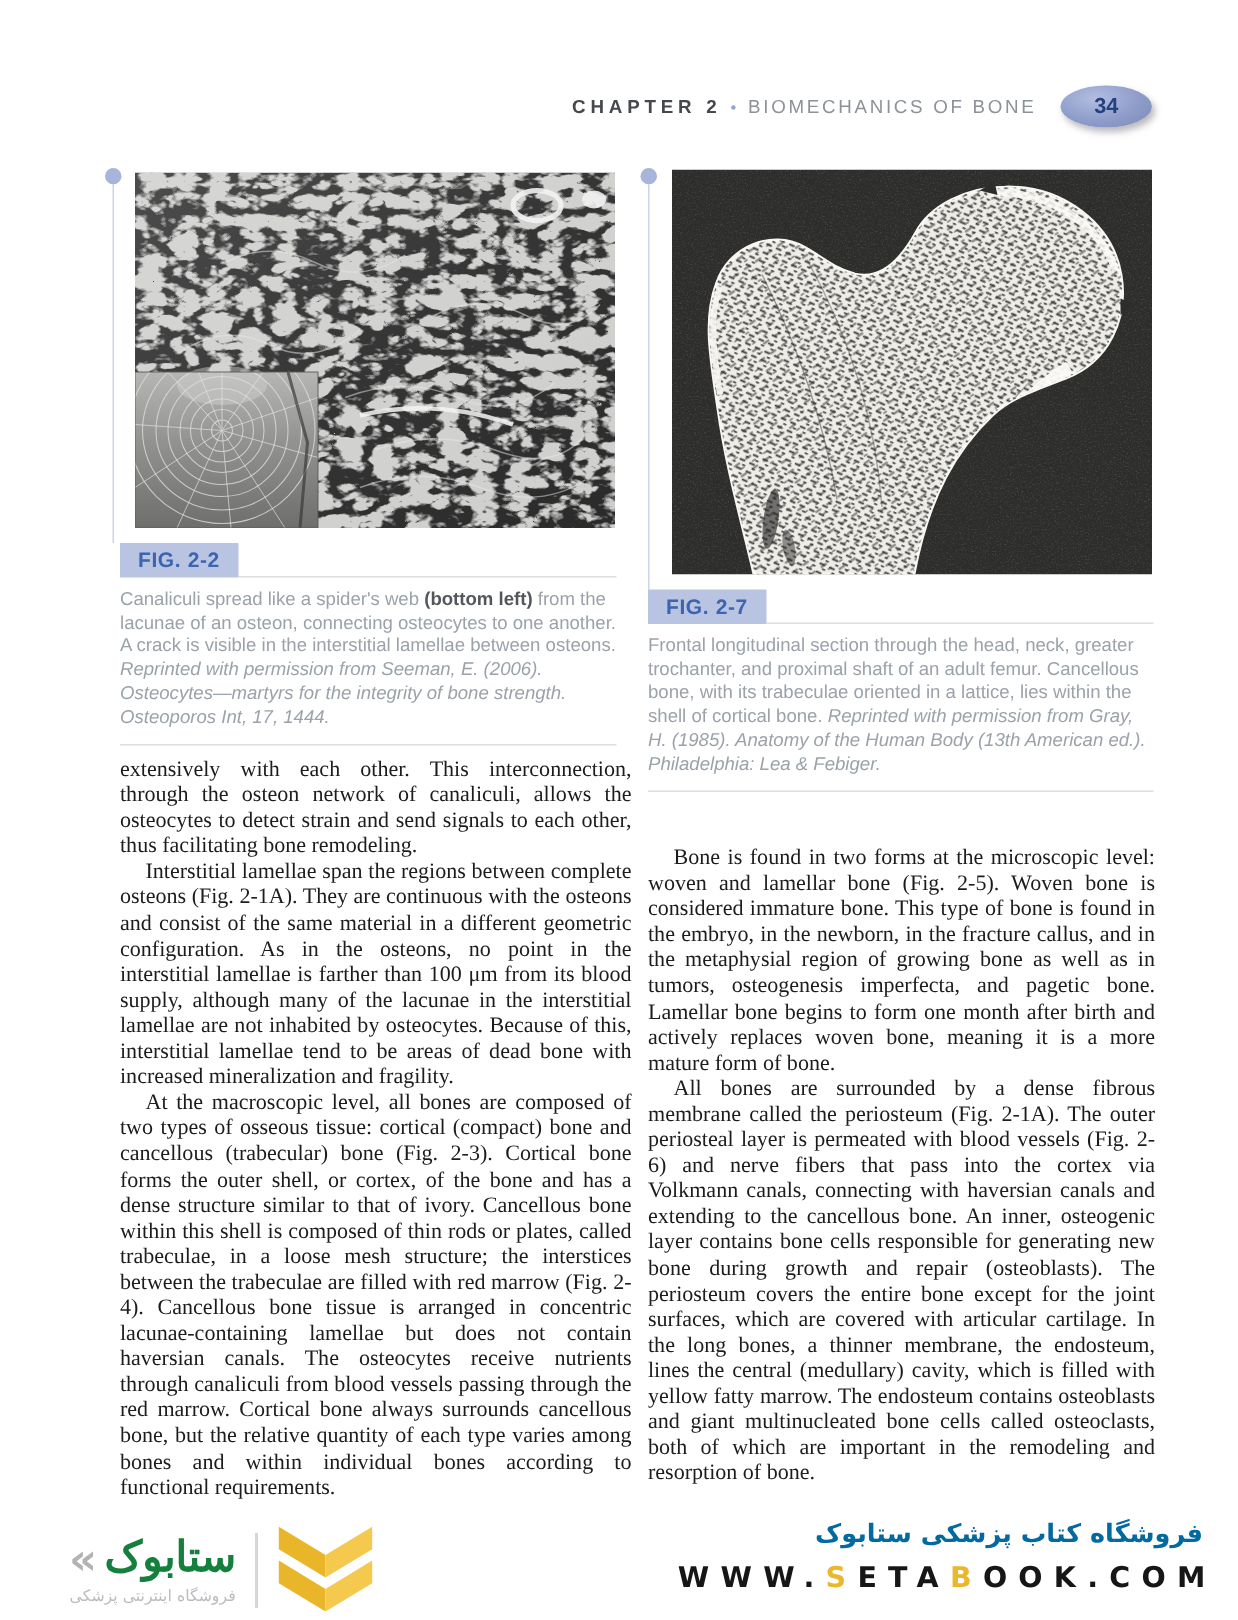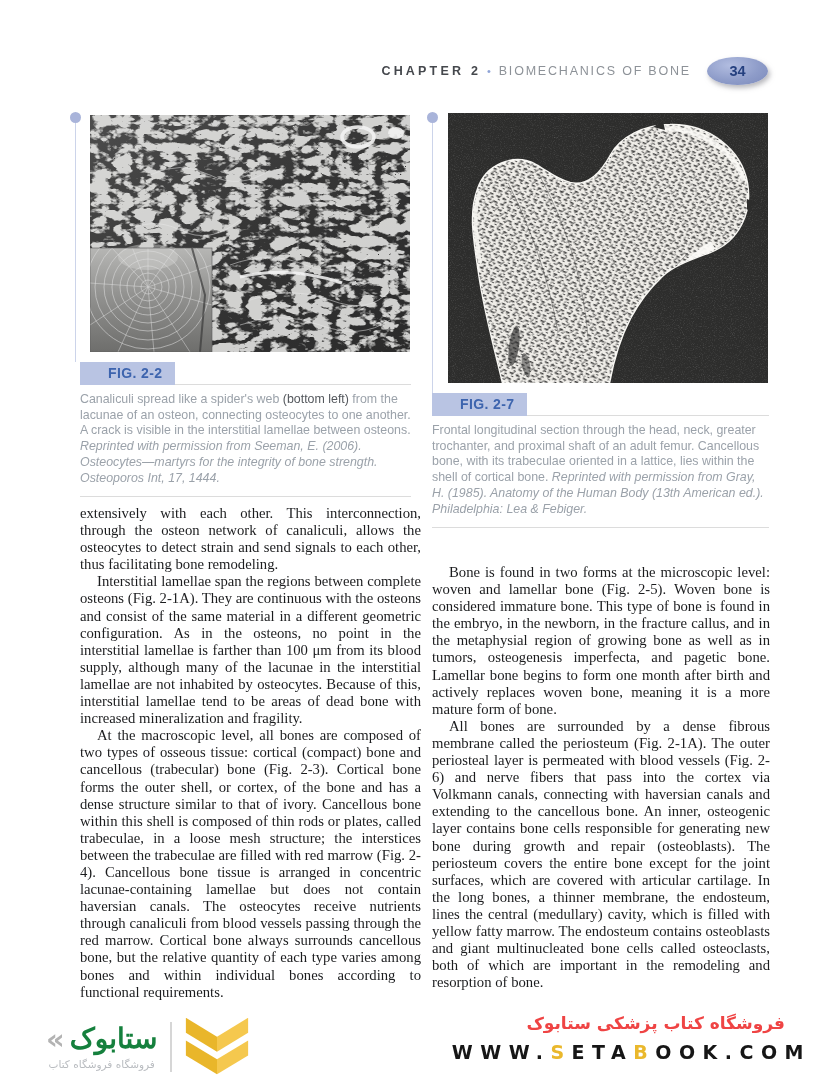--- a/index.html
+++ b/index.html
@@ -19,36 +19,36 @@
   
   .fig-dot{position:absolute;width:11px;height:11px;border-radius:50%;background:#a9b4da;}
   .fig-vline{position:absolute;width:1px;background:#ccd4ea;}
 
   .fig-img{position:absolute;display:block;}
 
   
   .figcap-block{position:absolute;}
   .figlabel-row{display:flex;align-items:flex-end;}
   .figlabel{background:#b9c4e3;color:#3d64ae;font-weight:bold;font-size:14px;
-    letter-spacing:.4px;padding:3px 12px 4px 28px;}
+    letter-spacing:.4px;padding:3px 12px 4px 12px;}
   .figline{flex:1;border-bottom:1.5px solid #dcdcdc;}
   .figcaption{font-size:12.4px;line-height:15.7px;color:#9ba2aa;padding-top:7px;
     padding-bottom:10px;border-bottom:1.5px solid #dcdcdc;text-align:left;}
-  .capbold{font-weight:normal;color:#53575c;}
+  .capbold{font-weight:bold;color:#53575c;}
   .capitalic{font-style:italic;}
 
   
   .bodycol{position:absolute;font-family:"Liberation Serif",serif;font-size:14.7px;
     line-height:17.1px;color:#1b1c1e;text-align:justify;}
   .bodycol p{margin:0;}
   .bodycol p.indent{text-indent:17px;}
 
   
-  .footer-title{position:absolute;top:1013px;right:40px;direction:rtl;
-    font-family:"DejaVu Sans",sans-serif;font-weight:bold;font-size:17px;color:#ef4444;}
+  .footer-title{position:absolute;top:1013px;right:23px;direction:rtl;
+    font-family:"DejaVu Sans",sans-serif;font-weight:bold;font-size:17px;color:#0369a1;}
   .footer-url{position:absolute;top:1041px;right:14px;font-family:"DejaVu Sans",sans-serif;
     font-weight:bold;font-size:19px;letter-spacing:7.5px;color:#161616;white-space:nowrap;}
   .url-accent{color:#eab82c;}
 
   .logo{position:absolute;left:46px;top:1016px;display:flex;align-items:center;gap:12px;height:62px;}
   .logo-word-block{display:flex;flex-direction:column;align-items:center;}
   .logo-word{display:flex;align-items:center;gap:5px;}
   .guillemet{color:#b3b3b3;font-size:29px;font-weight:bold;font-family:"DejaVu Sans",sans-serif;line-height:1;}
   .wordmark{color:#15803d;font-size:28px;font-weight:bold;font-family:Liberation Serif, serif;
     direction:rtl;line-height:1;}
@@ -215,21 +215,21 @@
   <div class="footer-url">
     <span>WWW.</span><span class="url-accent">S</span><span>ETA</span><span class="url-accent">B</span><span>OOK.COM</span>
   </div>
 
   <div class="logo">
     <div class="logo-word-block">
       <div class="logo-word">
         <span class="guillemet">«</span>
         <span class="wordmark">ستابوک</span>
       </div>
-      <div class="logo-tagline">فروشگاه فروشگاه کتاب</div>
+      <div class="logo-tagline">فروشگاه اینترنتی پزشکی</div>
     </div>
     <div class="logo-divider"></div>
     <svg width="66" height="60" viewBox="0 0 70 62">
       <polygon points="2,0 35,20 35,36 2,16" fill="#e9b62a"></polygon>
       <polygon points="68,0 35,20 35,36 68,16" fill="#f5c84e"></polygon>
       <polygon points="2,24 35,44 35,60 2,40" fill="#e9b62a"></polygon>
       <polygon points="68,24 35,44 35,60 68,40" fill="#f5c84e"></polygon>
     </svg>
   </div>
 

